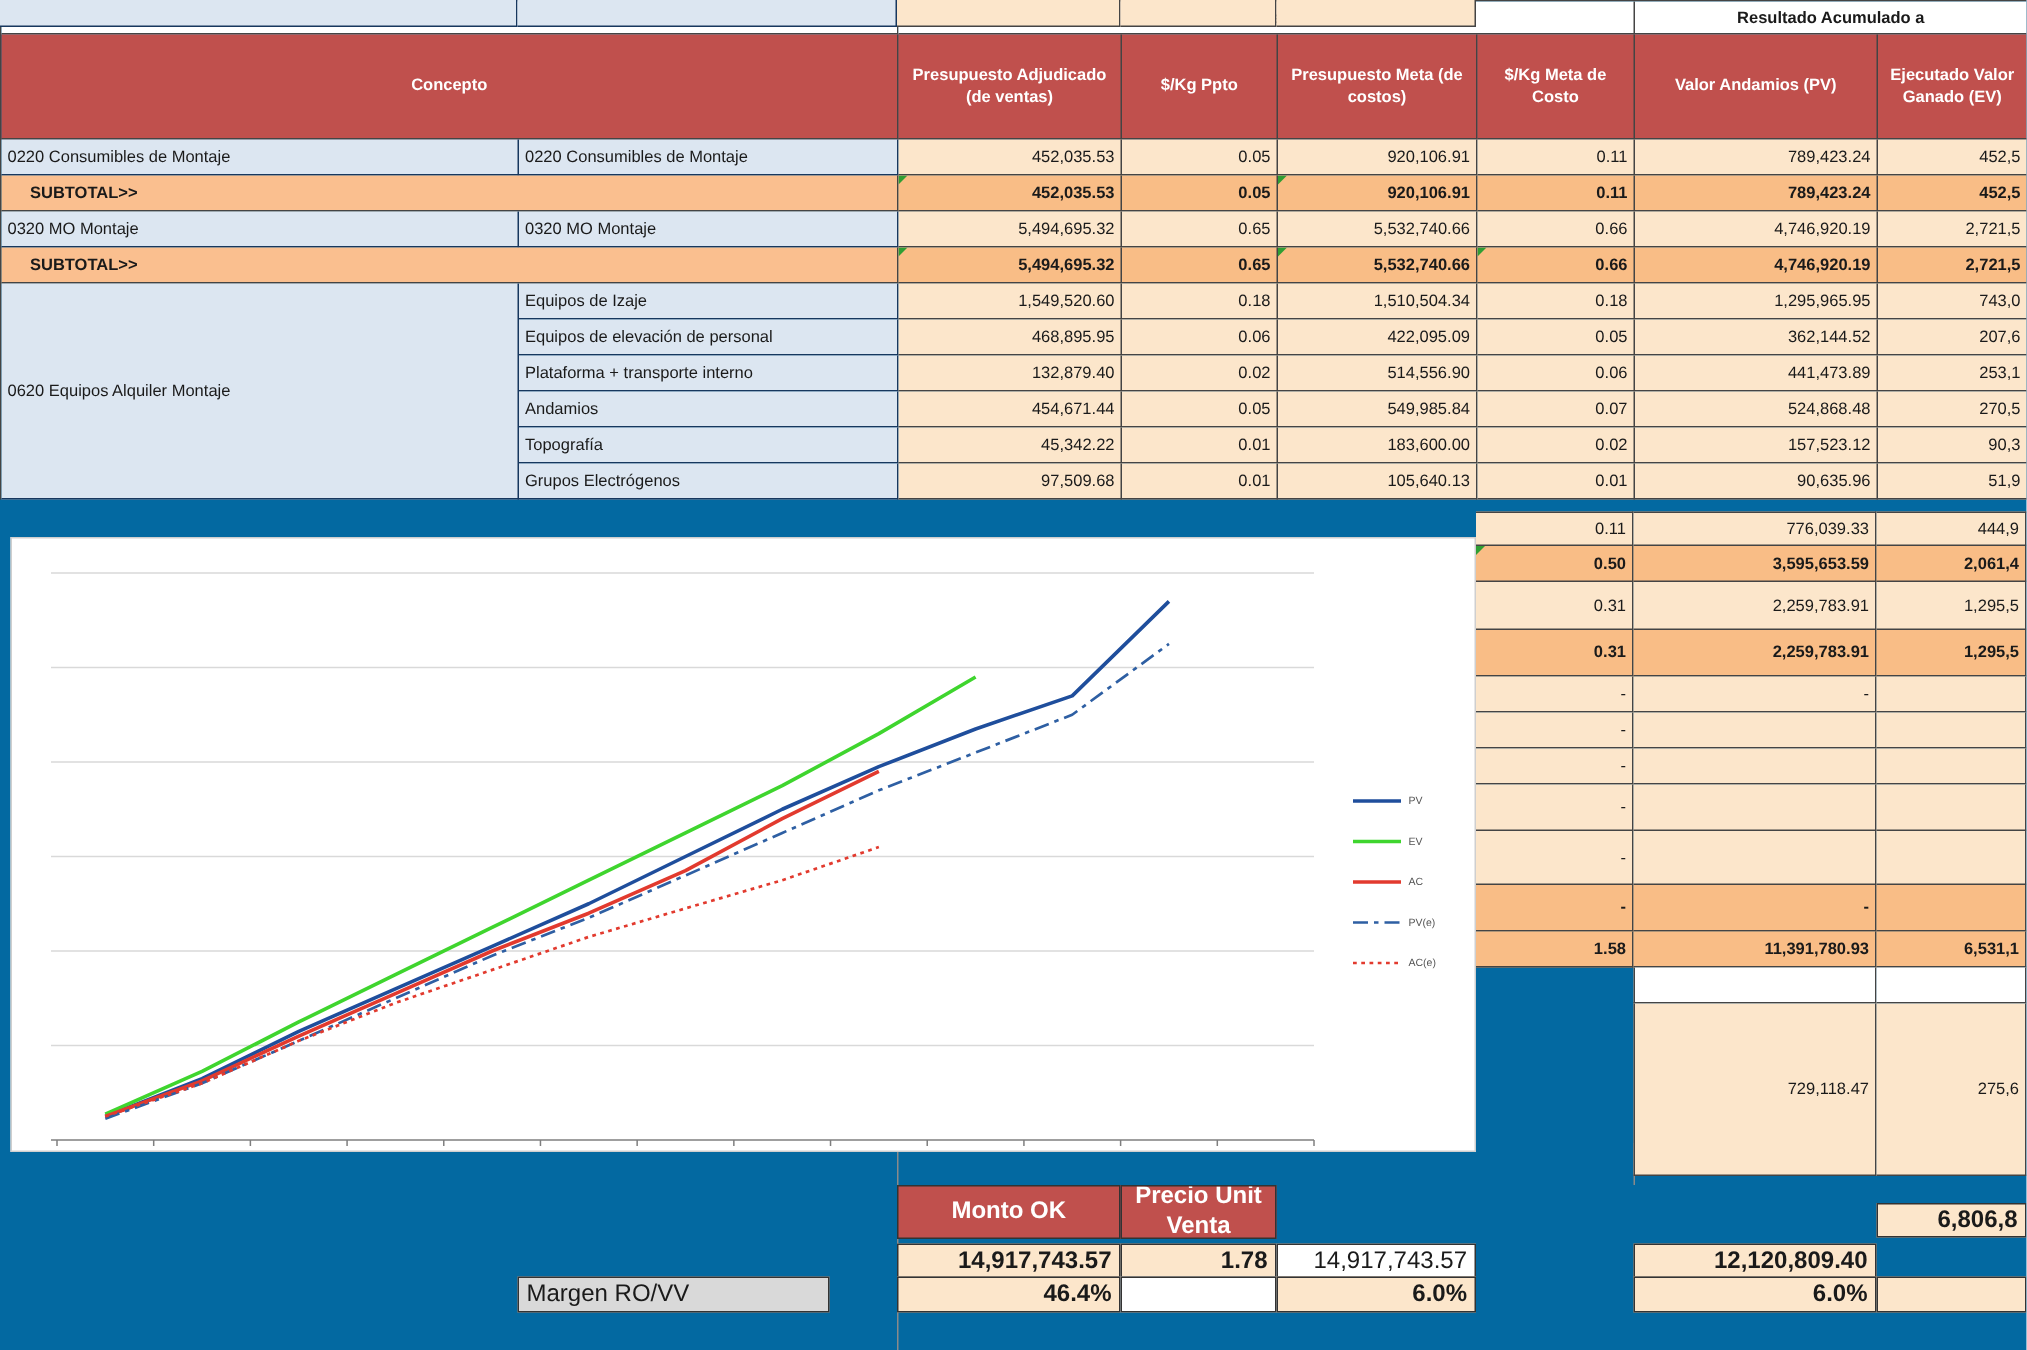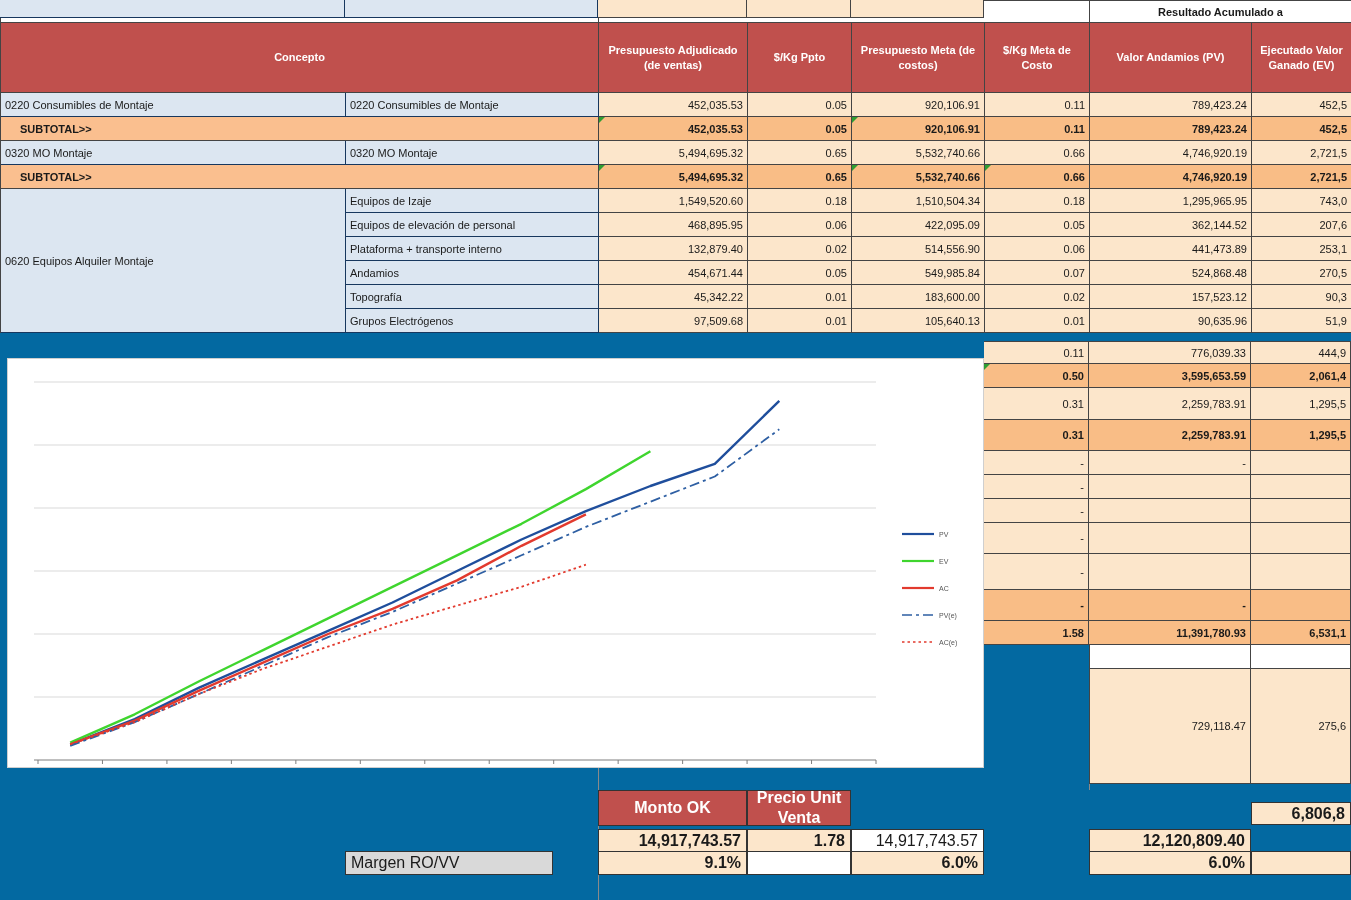--- a/index.html
+++ b/index.html
@@ -300,19 +300,19 @@
   <div class="bcell bred" style="left:598px; top:790px; width:149px; height:36px;">Monto OK</div>
   <div class="bcell bred" style="left:747px; top:790px; width:104px; height:36px;">Precio Unit Venta</div>
 
   <div class="bcell bpeach" style="left:598px; top:829px; width:149px; height:23px;">14,917,743.57</div>
   <div class="bcell bpeach" style="left:747px; top:829px; width:104px; height:23px;">1.78</div>
   <div class="bcell bwhite" style="left:851px; top:829px; width:133px; height:23px;">14,917,743.57</div>
   <div class="bcell bpeach" style="left:1089px; top:829px; width:162px; height:23px;">12,120,809.40</div>
   <div class="bcell bpeach" style="left:1251px; top:802px; width:100px; height:23px;">6,806,8</div>
 
   <div class="bcell bgray" style="left:345px; top:851px; width:208px; height:24px;">Margen RO/VV</div>
-  <div class="bcell bpeach" style="left:598px; top:851px; width:149px; height:24px;">9.1%</div>
+  <div class="bcell bpeach" style="left:598px; top:851px; width:149px; height:24px;">46.4%</div>
   <div class="bcell bwhite" style="left:747px; top:851px; width:104px; height:24px;"></div>
   <div class="bcell bpeach" style="left:851px; top:851px; width:133px; height:24px;">6.0%</div>
   <div class="bcell bpeach" style="left:1089px; top:851px; width:162px; height:24px;">6.0%</div>
   <div class="bcell bpeach" style="left:1251px; top:851px; width:100px; height:24px;"></div>
 
 </div>
 
 </body></html>

